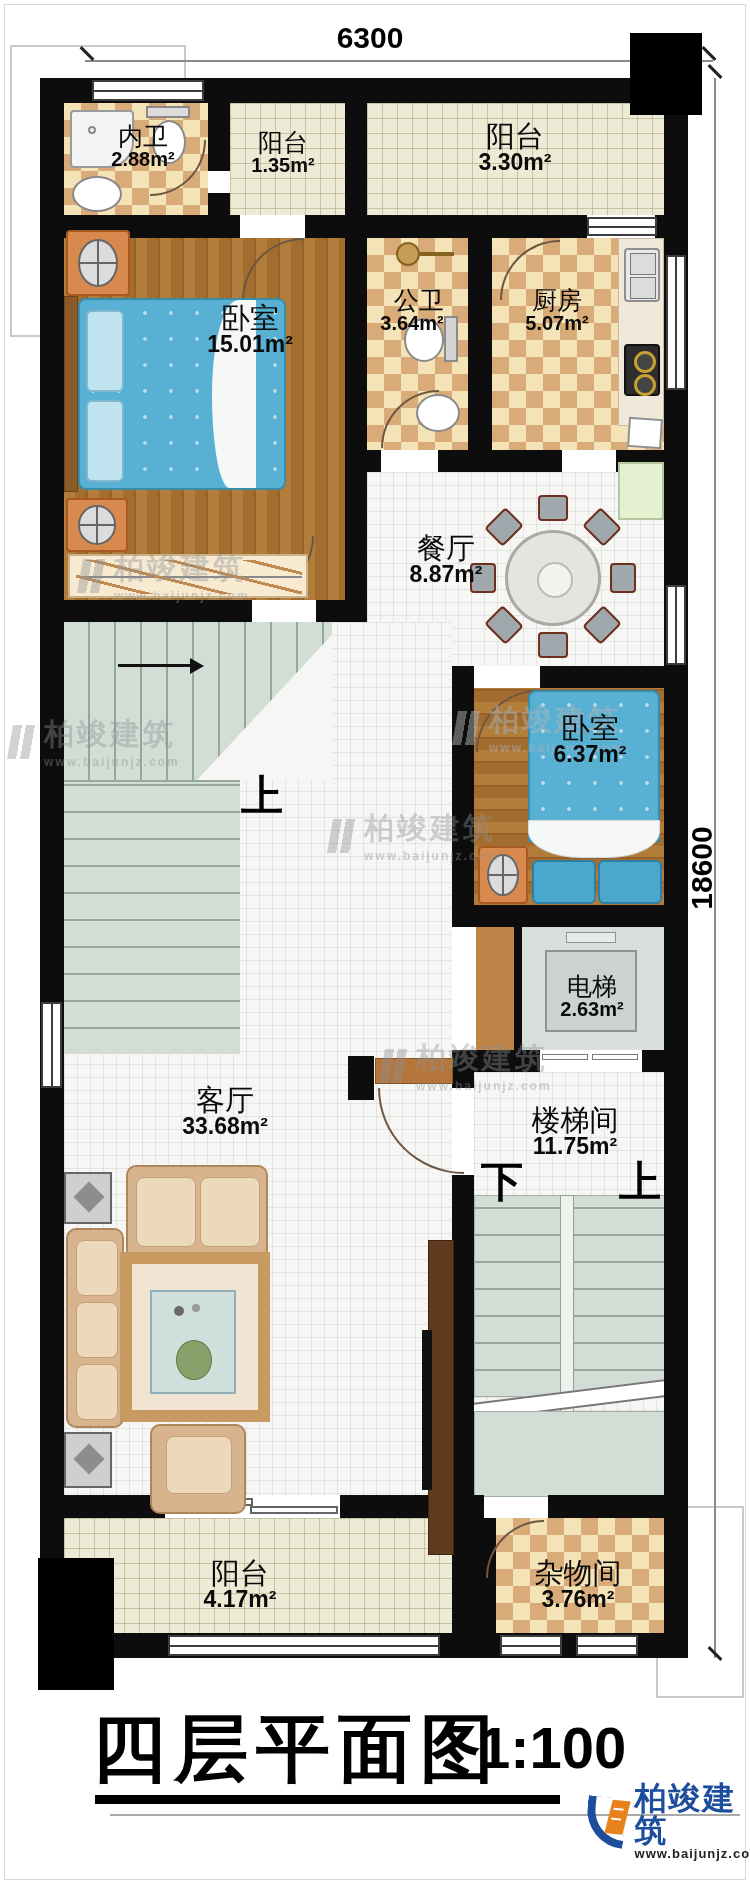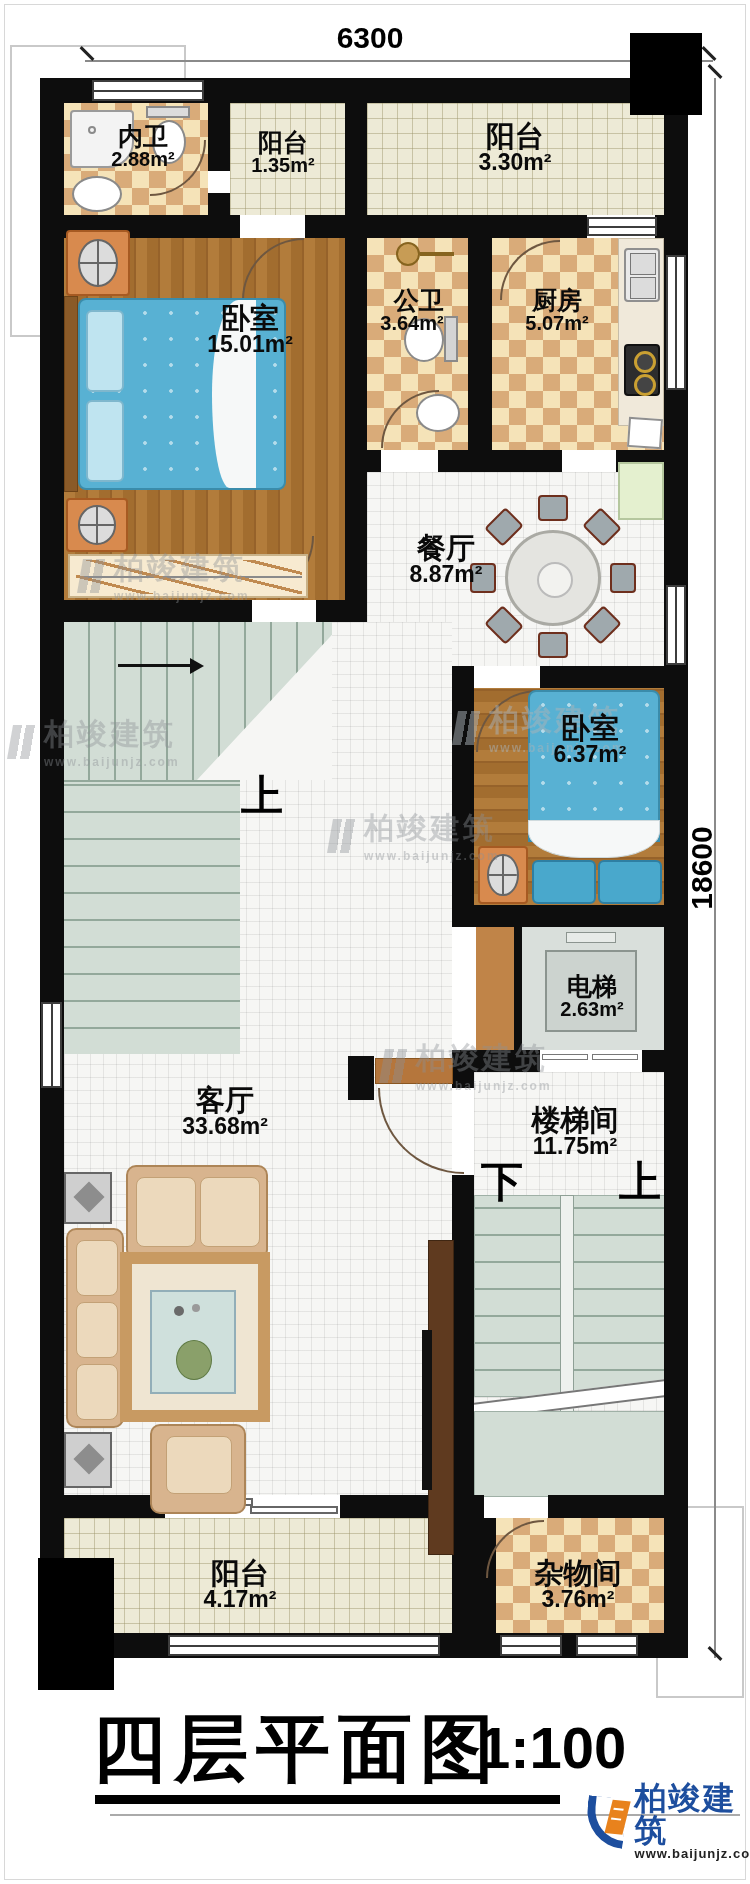--- a/index.html
+++ b/index.html
@@ -27,21 +27,21 @@
   .treadv{background-image:repeating-linear-gradient(90deg,transparent 0 24px,#93a89b 24px 26px);}
   .winh{position:absolute;background:#fff;border:2px solid #3d3d3d;box-sizing:border-box;
         background-image:linear-gradient(#3d3d3d,#3d3d3d);background-repeat:no-repeat;
         background-size:100% 2px;background-position:center;}
   .winv{position:absolute;background:#fff;border:2px solid #3d3d3d;box-sizing:border-box;
         background-image:linear-gradient(#3d3d3d,#3d3d3d);background-repeat:no-repeat;
         background-size:2px 100%;background-position:center;}
   .arc{position:absolute;border:2px solid #6e5740;box-sizing:border-box;background:transparent;}
   .rlabel{position:absolute;transform:translate(-50%,-50%);display:flex;flex-direction:column;
           align-items:center;line-height:1.04;color:#0a0a0a;text-align:center;white-space:nowrap;z-index:30;}
-  .rname{font-size:29px;font-weight:700;}
+  .rname{font-size:29px;font-weight:400;}
   .rarea{font-size:23px;font-weight:900;}
   .sm .rname{font-size:25px;} .sm .rarea{font-size:20px;}
   .updown{position:absolute;transform:translate(-50%,-50%);font-size:42px;font-weight:900;color:#000;z-index:30;}
   .dim{position:absolute;background:#8a8a8a;}
   .tick{position:absolute;width:18px;height:3px;background:#222;transform:rotate(45deg);}
   .dimtext{position:absolute;font-size:30px;font-weight:700;color:#000;transform:translate(-50%,-50%);}
   .dimtextv{position:absolute;font-size:30px;font-weight:700;color:#000;transform:translate(-50%,-50%) rotate(-90deg);}
   .wm{position:absolute;display:flex;align-items:center;gap:8px;color:#8d9196;opacity:.4;z-index:25;}
   .wm .bars{width:26px;height:34px;background:
       linear-gradient(90deg,#8d9196 0 9px,transparent 9px 13px,#8d9196 13px 22px,transparent 22px);

